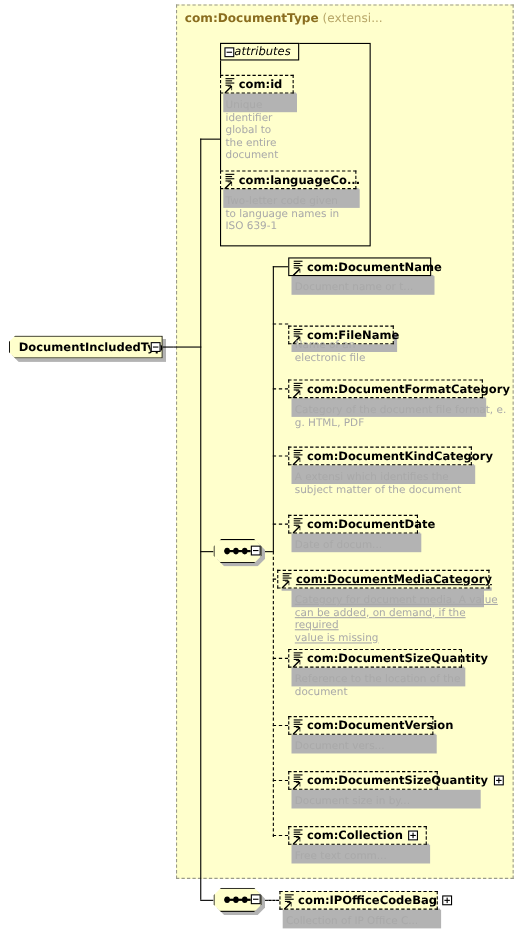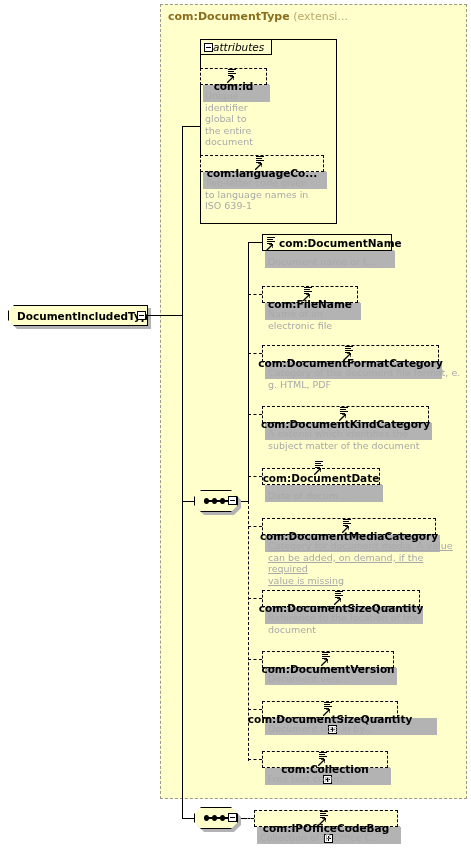--- a/index.html
+++ b/index.html
@@ -55,21 +55,21 @@
   .node{
     position:absolute;
     height:17px;
     background:#ffffcc;
     box-sizing:border-box;
     display:flex;align-items:center;
     padding-left:4px;padding-right:4px;
     white-space:nowrap;
   }
   .node.solid{border:1px solid #000;}
-  .node.dashed{border:1px dashed #000;flex-direction:column;}
+  .node.dashed{border:1px dashed #000;}
   .node::after{
     content:"";position:absolute;left:3px;top:100%;width:100%;height:3px;
     background:#b0b0b0;z-index:-1;
   }
   .node .nm{
     font-size:10.5px;font-weight:bold;color:#000;letter-spacing:0px;
   }
   .shadow{
     position:absolute;background:#b3b3b3;
   }
@@ -267,21 +267,21 @@
             <svg width="7" height="7" viewBox="0 0 7 7">
               <path d="M0,7 L7,0 M7,0 L3,0 M7,0 L7,4" stroke="#000" stroke-width="1.3" fill="none"></path>
             </svg>
           </span>
       </span>
       <span class="nm">com:DocumentName</span>
     </div>
     <div class="desc" style="left:268px;top:256px;width:190px;">Document name or t...</div>
 
     <div class="shadow" style="left:265px;top:303px;width:96px;height:17px;"></div>
-    <div class="node dashed" style="left:262px;top:286px;width:96px;">
+    <div class="node dashed" style="left:262px;top:296px;width:96px;">
       <span class="el-icon">
         <i></i>
           <i></i>
           <i></i>
           <i></i>
         <span class="arrow">
             <svg width="7" height="7" viewBox="0 0 7 7">
               <path d="M0,7 L7,0 M7,0 L3,0 M7,0 L7,4" stroke="#000" stroke-width="1.3" fill="none"></path>
             </svg>
           </span>
@@ -321,38 +321,38 @@
               <path d="M0,7 L7,0 M7,0 L3,0 M7,0 L7,4" stroke="#000" stroke-width="1.3" fill="none"></path>
             </svg>
           </span>
       </span>
       <span class="nm">com:DocumentKindCategory</span>
     </div>
     <div class="desc" style="left:268px;top:428px;width:190px;">A extensi which identifies the
 subject matter of the document</div>
 
     <div class="shadow" style="left:265px;top:485px;width:118px;height:17px;"></div>
-    <div class="node dashed" style="left:262px;top:468px;width:118px;justify-content:flex-end;">
+    <div class="node dashed" style="left:262px;top:468px;width:118px;">
       <span class="el-icon">
         <i></i>
           <i></i>
           <i></i>
           <i></i>
         <span class="arrow">
             <svg width="7" height="7" viewBox="0 0 7 7">
               <path d="M0,7 L7,0 M7,0 L3,0 M7,0 L7,4" stroke="#000" stroke-width="1.3" fill="none"></path>
             </svg>
           </span>
       </span>
       <span class="nm">com:DocumentDate</span>
     </div>
     <div class="desc" style="left:268px;top:490px;width:190px;">Date of docum...</div>
 
     <div class="shadow" style="left:265px;top:535px;width:175px;height:17px;"></div>
-    <div class="node dashed" style="left:262px;top:518px;width:174px;">
+    <div class="node dashed" style="left:252px;top:518px;width:193px;text-decoration:underline;">
       <span class="el-icon">
         <i></i>
           <i></i>
           <i></i>
           <i></i>
         <span class="arrow">
             <svg width="7" height="7" viewBox="0 0 7 7">
               <path d="M0,7 L7,0 M7,0 L3,0 M7,0 L7,4" stroke="#000" stroke-width="1.3" fill="none"></path>
             </svg>
           </span>

